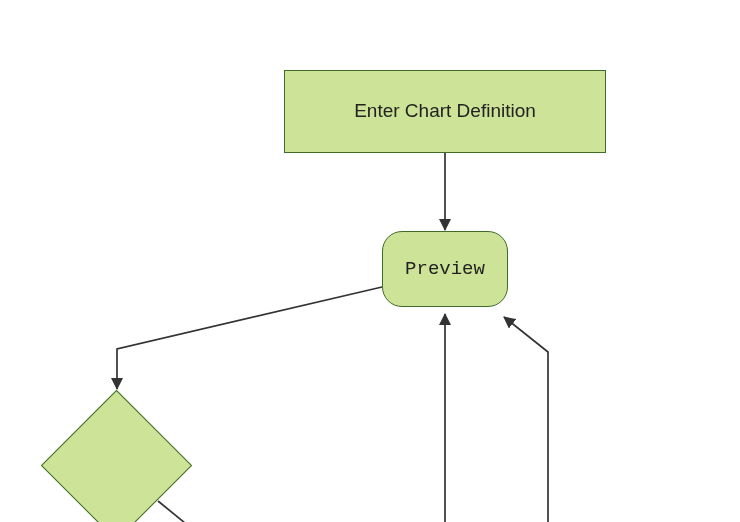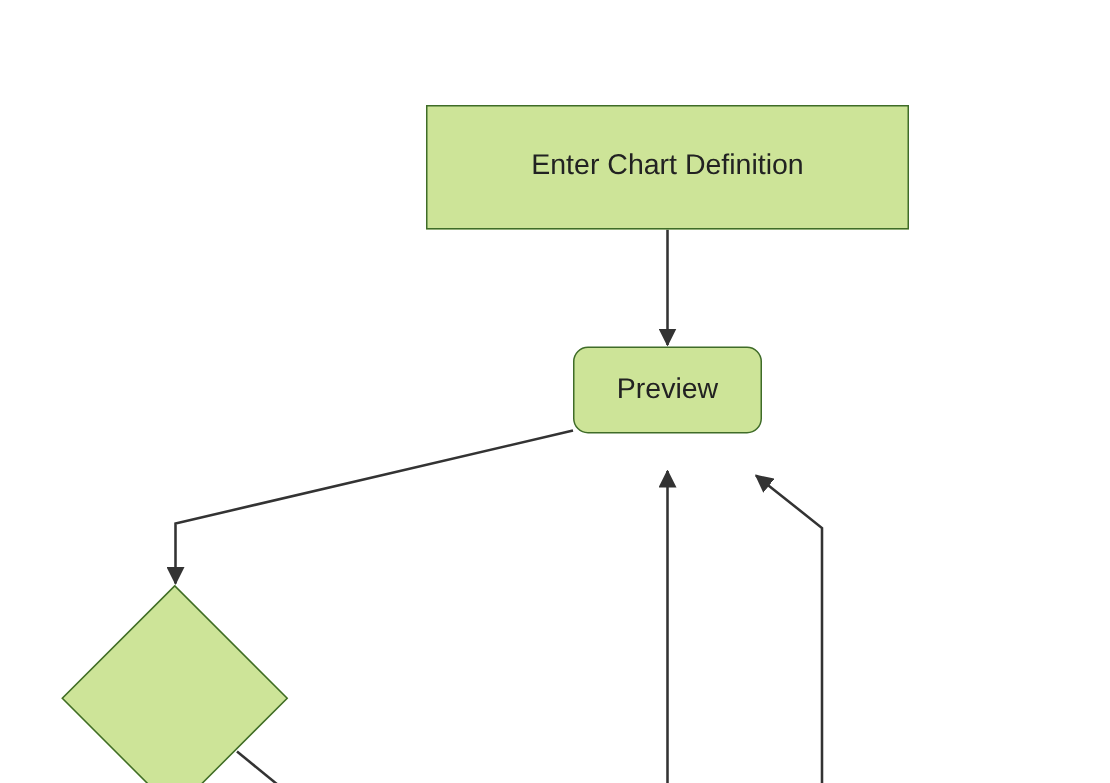--- a/index.html
+++ b/index.html
@@ -34,22 +34,23 @@
     font-size: 19px;
     line-height: 1.2;
     white-space: nowrap;
   }
   .node-enter-chart-definition {
     left: 284px; top: 30px;
     width: 322px; height: 83px;
   }
   .node-preview {
     left: 382px; top: 191px;
-    width: 126px; height: 58px;
-    border-radius: 10px;
+    width: 126px; height: 76px;
+    border-radius: 20px;
+    font-family: Liberation Mono, monospace;
   }
   .diamond-shape {
     position: absolute;
     box-sizing: border-box;
     left: 63px; top: 372px;
     width: 107px; height: 107px;
     background: #cde498;
     border: 1.4px solid #3f6c28;
     transform: rotate(45deg);
   }

